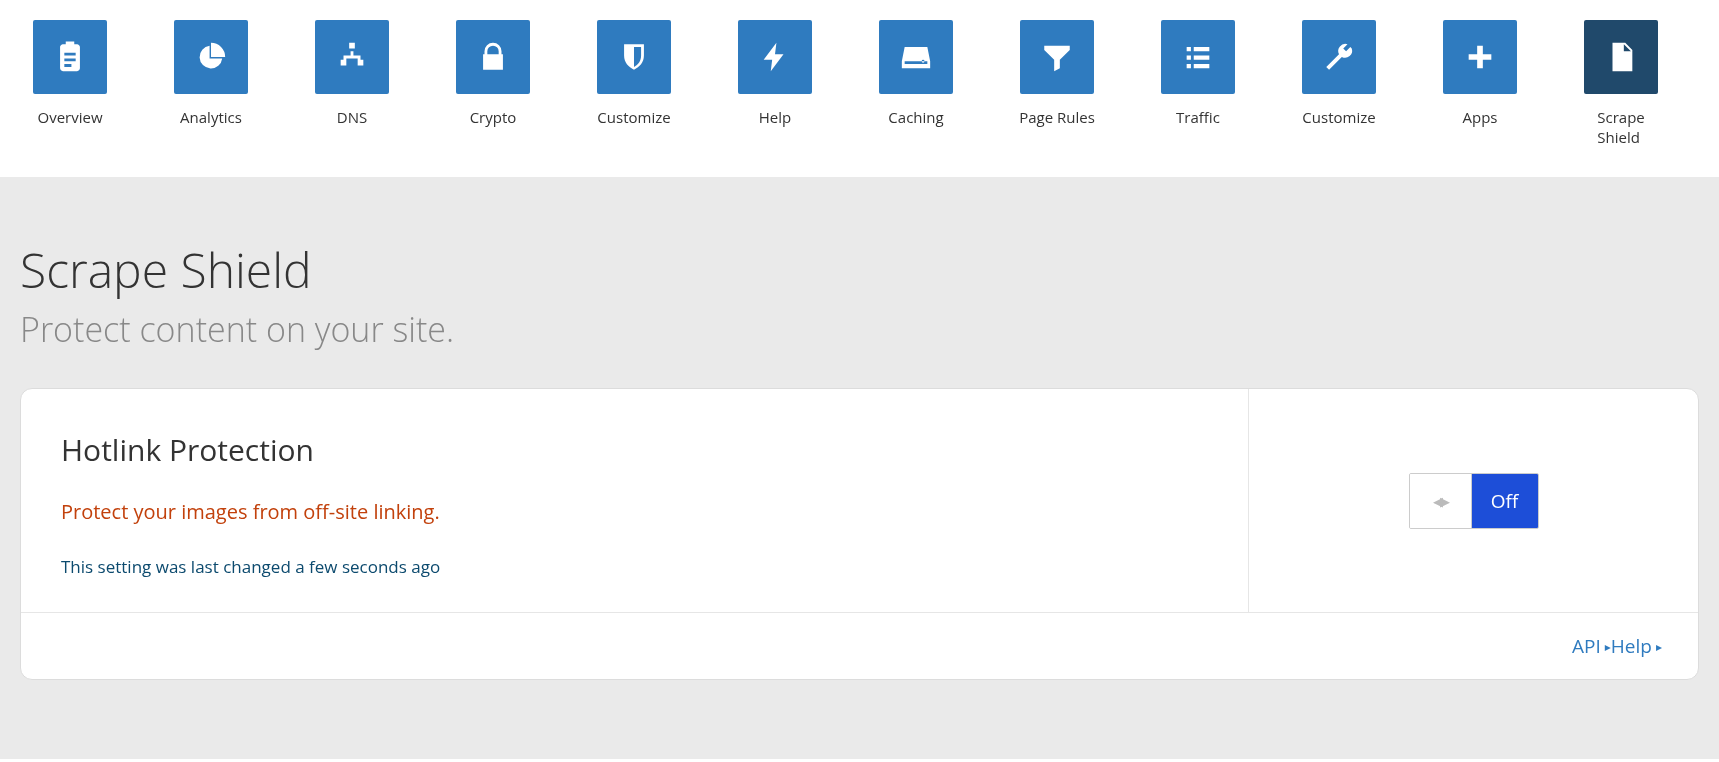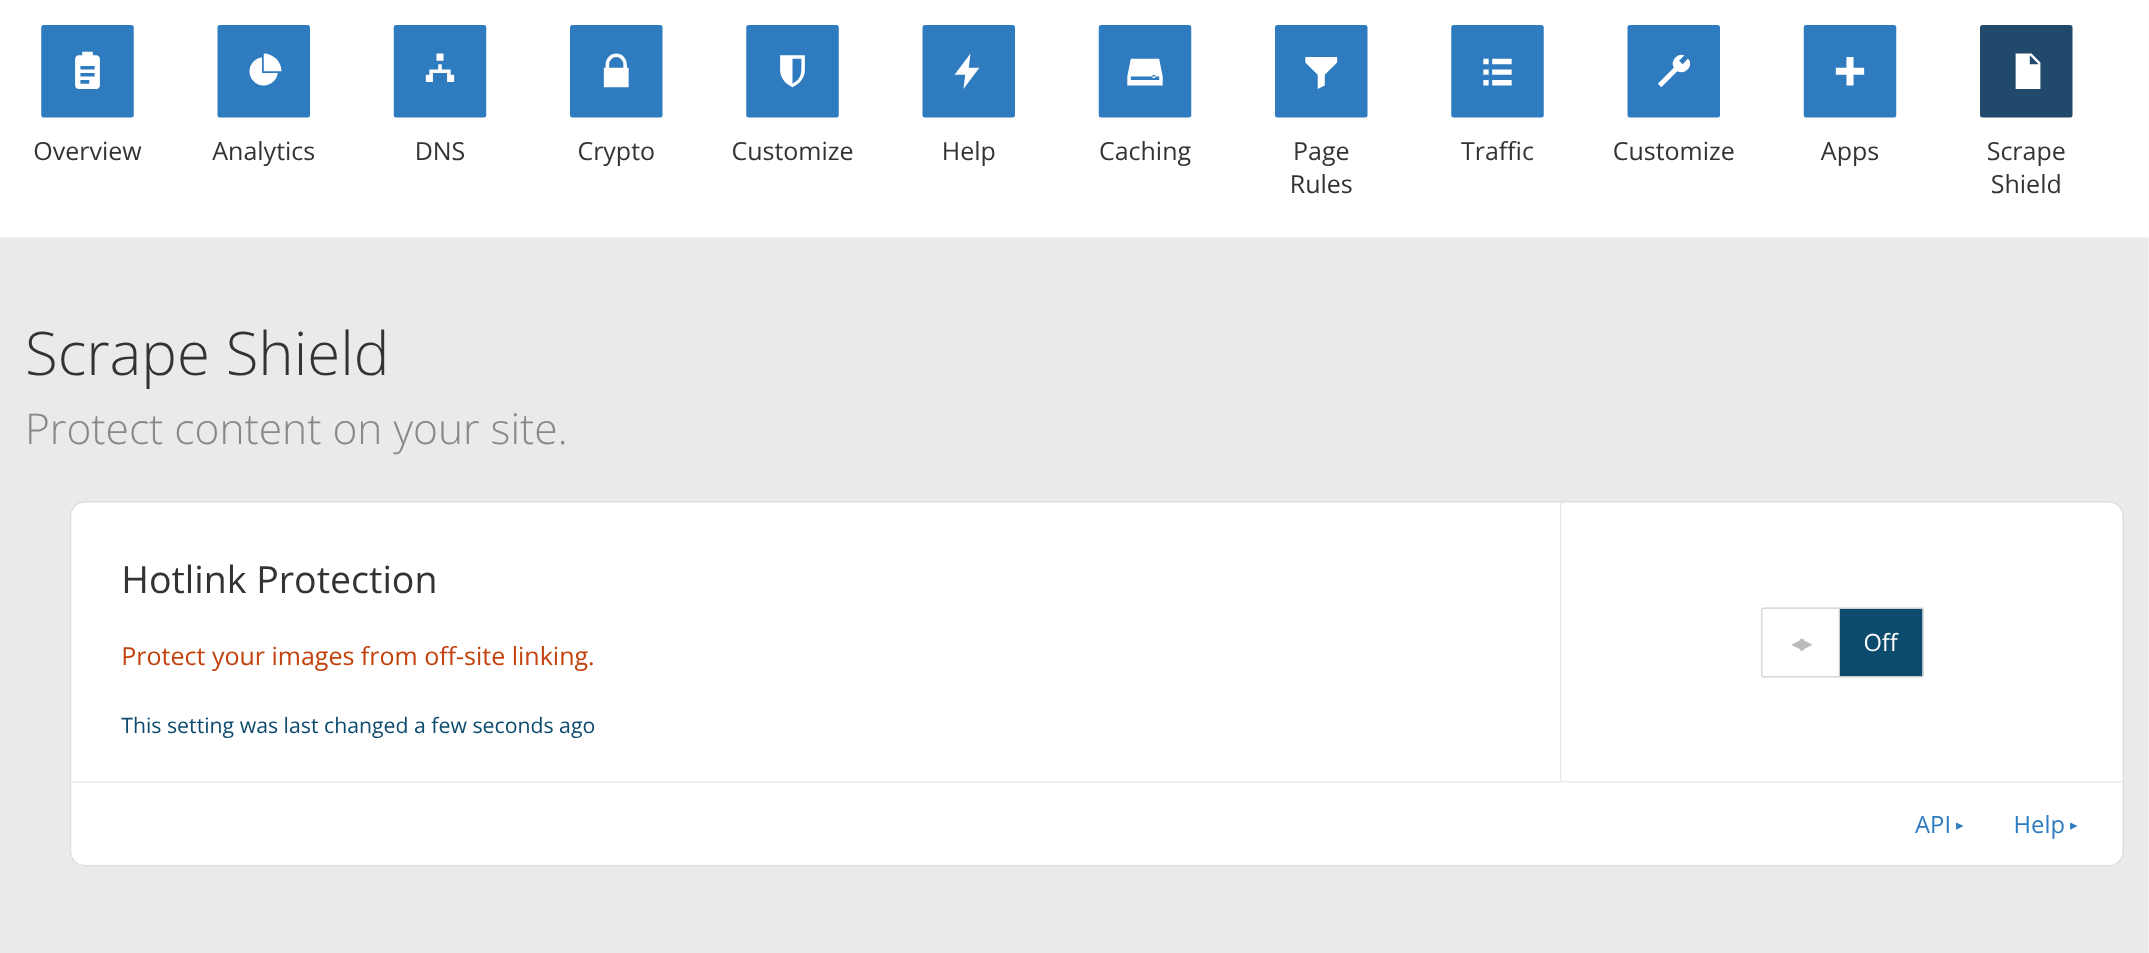--- a/index.html
+++ b/index.html
@@ -33,23 +33,22 @@
     display: flex;
     align-items: center;
     justify-content: center;
     margin-bottom: 14px;
   }
   .nav-tile.active {
     background: #20496b;
   }
   .nav-tile svg { width: 34px; height: 34px; fill: #fff; }
   .nav-label {
-    font-size: 20px;
+    font-size: 15px;
     color: #333;
-    text-align: center;
     line-height: 1.3;
     white-space: pre-line;
   }
 
   
   .main {
     background: #eaeaea;
     padding: 60px 20px 60px;
     min-height: 582px;
   }
@@ -64,21 +63,20 @@
     font-weight: 300;
     color: #888;
     margin-bottom: 36px;
   }
 
   
   .card {
     background: #fff;
     border-radius: 12px;
     border: 1px solid #dcdcdc;
-    margin-left: 36px;
   }
   .card-body {
     display: flex;
     align-items: stretch;
   }
   .card-left {
     flex: 1;
     padding: 40px 40px 34px;
   }
   .card-title {
@@ -119,34 +117,33 @@
     display: flex;
     align-items: center;
     justify-content: center;
     color: #bbb;
     font-size: 13px;
     letter-spacing: -3px;
     border-right: 1px solid #ccc;
   }
   .toggle-state {
     flex: 1;
-    background: #0c4a6e;
+    background: #1d4ed8;
     color: #fff;
     display: flex;
     align-items: center;
     justify-content: center;
     font-size: 19px;
   }
 
   
   .card-footer {
     border-top: 1px solid #e6e6e6;
     display: flex;
     justify-content: flex-end;
-    gap: 40px;
     padding: 20px 36px;
   }
   .card-footer a {
     color: #2f7bbf;
     font-size: 19px;
     text-decoration: none;
     display: inline-flex;
     align-items: center;
     gap: 4px;
   }

